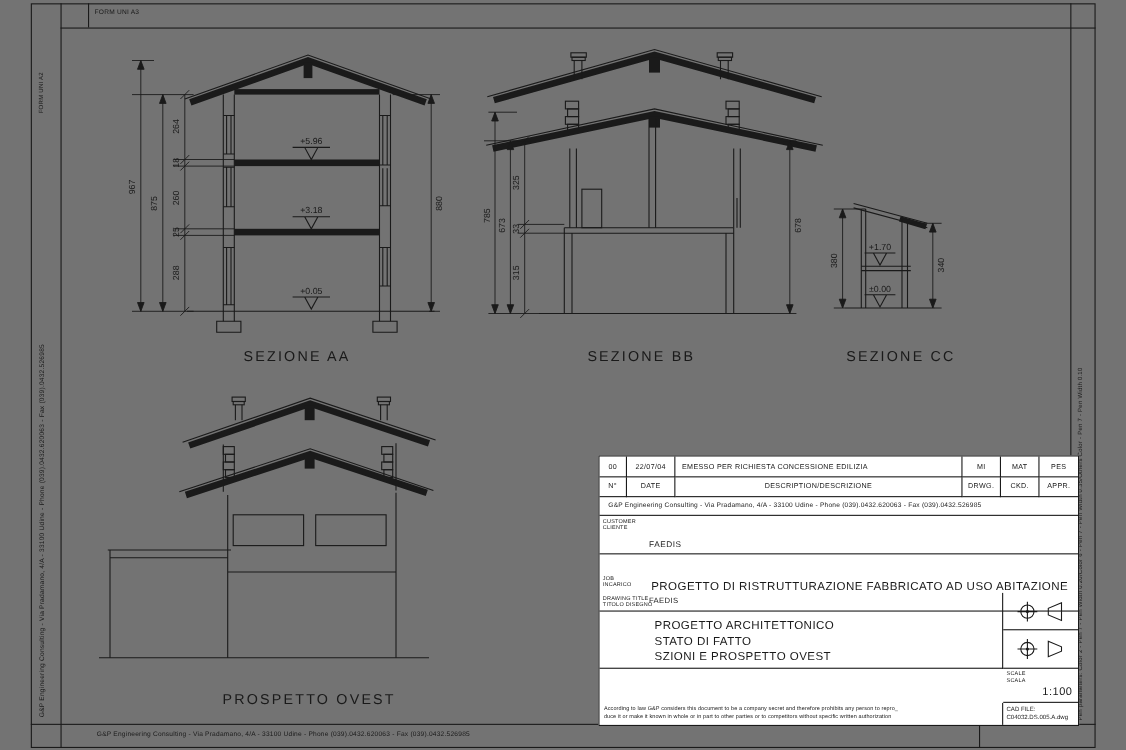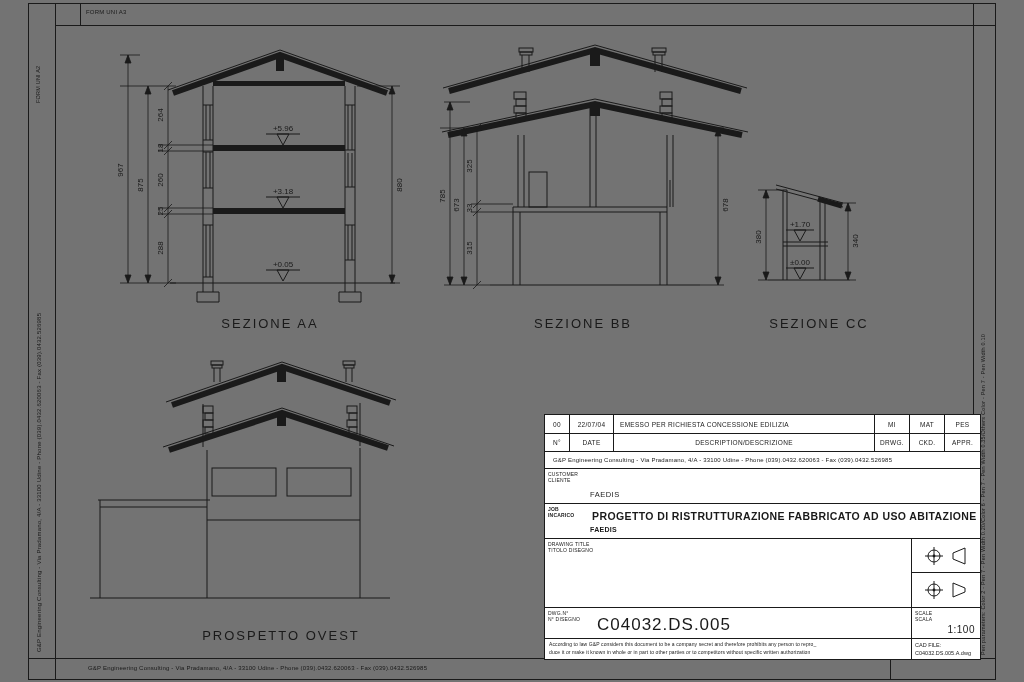--- a/index.html
+++ b/index.html
@@ -269,50 +269,51 @@
 
     <div class="tb-cell noR" style="left:0; top:37px; width:435px; height:17px; display:flex; align-items:center; padding-left:8px; font-size:6px; letter-spacing:.2px;">
         <span>G&amp;P Engineering Consulting - Via Pradamano, 4/A - 33100 Udine - Phone (039).0432.620063 - Fax (039).0432.526985</span>
       </div>
 
     <div class="tb-cell noR" style="left:0; top:54px; width:435px; height:35px;">
       <div class="lbl"><span>CUSTOMER</span><br><span>CLIENTE</span></div>
       <div class="abs v75" style="left:45px; top:21px;">FAEDIS</div>
     </div>
 
-    <div class="tb-cell noR" style="left:0; top:89px; width:435px; height:35px;font-weight:bold;">
+    <div class="tb-cell noR" style="left:0; top:106px; width:435px; height:35px;">
       <div class="lbl"><span>JOB</span><br><span>INCARICO</span></div>
       <div class="abs v10" style="left:47px; top:6px; white-space:nowrap;">PROGETTO DI RISTRUTTURAZIONE FABBRICATO AD USO ABITAZIONE</div>
       <div class="abs v7" style="left:45px; top:22px;">FAEDIS</div>
     </div>
 
     <div class="tb-cell" style="left:0; top:124px; width:367px; height:69px;">
       <div class="lbl"><span>DRAWING TITLE</span><br><span>TITOLO DISEGNO</span></div>
+      <div class="abs v10" style="left:50px; top:23px; line-height:1.35;">
+        <div>PROGETTO ARCHITETTONICO</div>
+        <div>STATO DI FATTO</div>
+        <div>SZIONI E PROSPETTO OVEST</div>
+      </div>
     </div>
     <div class="tb-cell ctr noR" style="left:367px; top:124px; width:68px; height:34px;">
       <svg width="46" height="22" viewBox="0 0 46 22" fill="none" stroke="#1a1a1a" stroke-width="1">
         <circle cx="11" cy="11" r="6"></circle>
           <path d="M2,11 H20 M11,2 V20"></path>
           <circle cx="11" cy="11" r="1.4" fill="#1a1a1a" stroke="none"></circle>
         <path d="M42,3 L30,8 L30,14 L42,19 Z"></path>
       </svg>
     </div>
     <div class="tb-cell ctr noR" style="left:367px; top:158px; width:68px; height:35px;">
       <svg width="46" height="22" viewBox="0 0 46 22" fill="none" stroke="#1a1a1a" stroke-width="1">
         <circle cx="11" cy="11" r="6"></circle>
           <path d="M2,11 H20 M11,2 V20"></path>
           <circle cx="11" cy="11" r="1.4" fill="#1a1a1a" stroke="none"></circle>
         <path d="M30,4 L42,9 L42,13 L30,18 Z"></path>
       </svg>
     </div>
 
-    <div class="tb-cell" style="left:0; top:193px; width:367px; height:31px;">
-      <div class="lbl"><span>DWG.N°</span><br><span>N° DISEGNO</span></div>
-      <div class="abs" style="left:52px; top:7px; font-size:17px; letter-spacing:1px;">C04032.DS.005</div>
-    </div>
     <div class="tb-cell noR" style="left:367px; top:193px; width:68px; height:31px;">
       <div class="lbl"><span>SCALE</span><br><span>SCALA</span></div>
       <div class="abs" style="right:5px; bottom:3px; font-size:10px; letter-spacing:.5px;">1:100</div>
     </div>
 
     <div class="tb-cell noB" style="left:0; top:224px; width:367px; height:20px; padding:2px 0 0 4px; font-size:5px; line-height:1.5; letter-spacing:.1px;">
       <div>According to law G&amp;P considers this document to be a company secret and therefore prohibits any person to repro_</div>
       <div>duce it or make it known in whole or in part to other parties or to competitors without specific written authorization</div>
     </div>
     <div class="tb-cell noB noR" style="left:367px; top:224px; width:68px; height:20px; padding:2px 0 0 3px; font-size:5.5px; line-height:1.5;">

